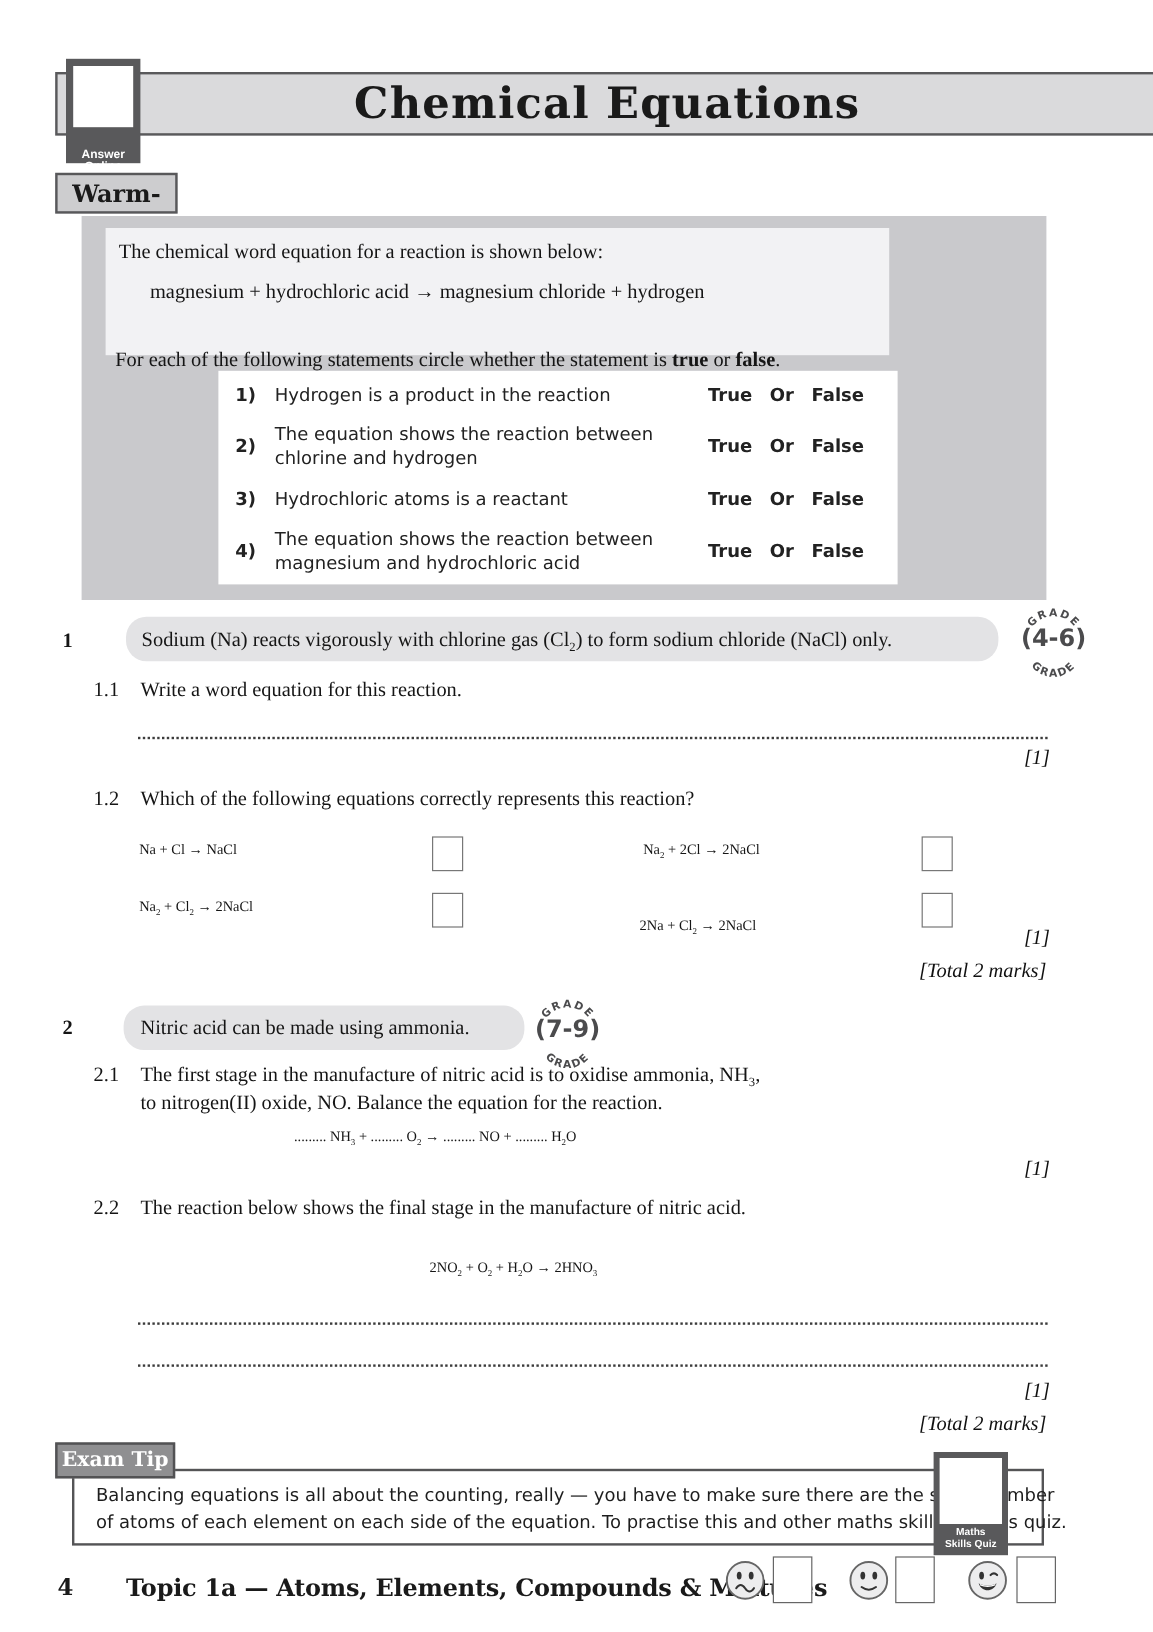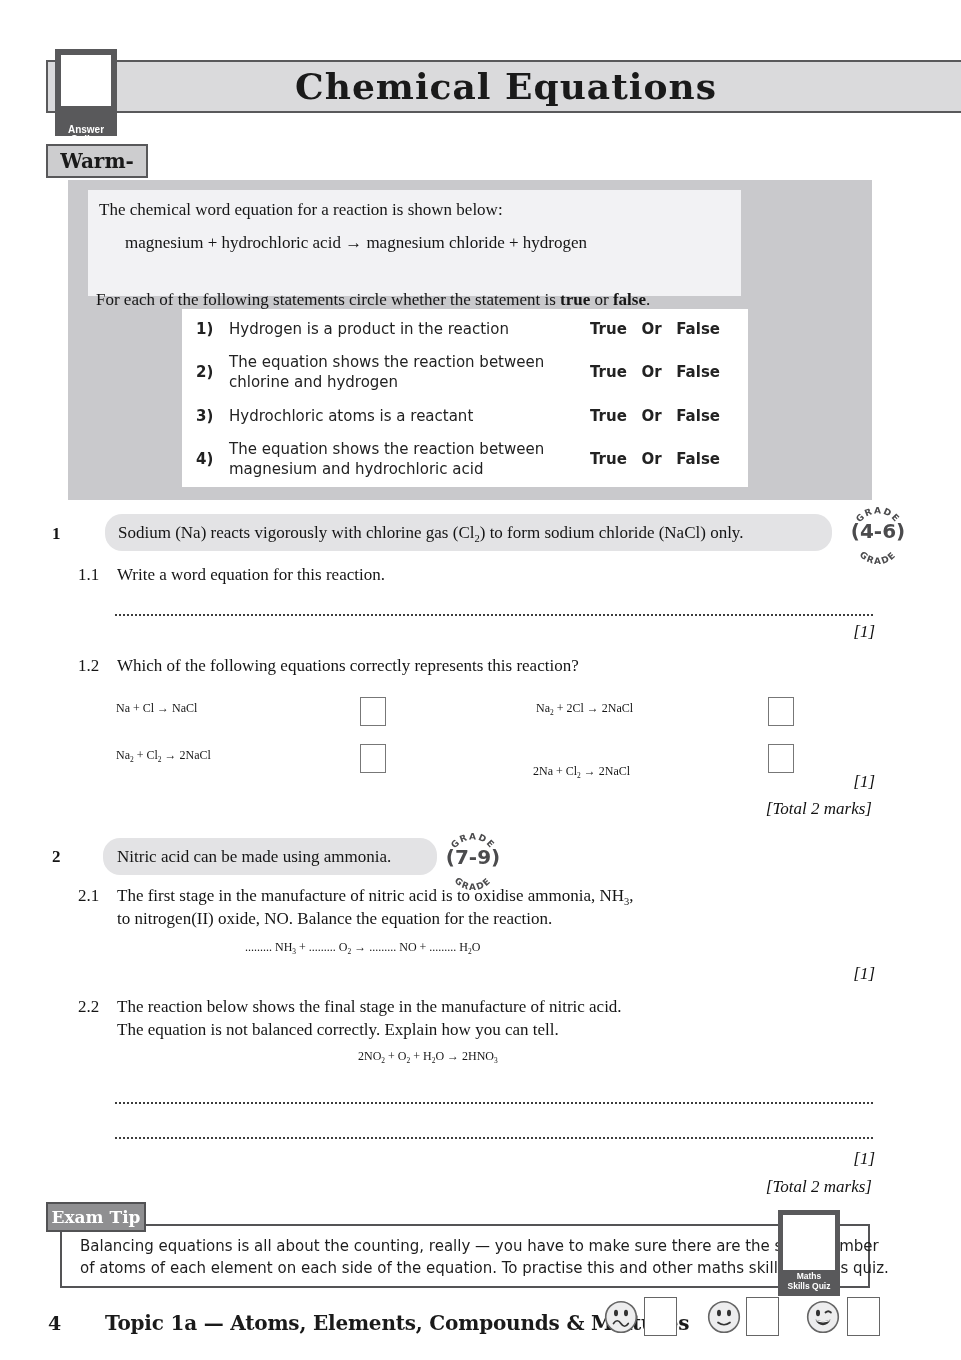--- a/index.html
+++ b/index.html
@@ -159,21 +159,20 @@
   </svg>
 
   <div class="abs qnum" style="left:78px;top:886px;font-weight:normal;">2.1</div>
   <div class="abs serif" style="left:117px;top:886px;">The first stage in the manufacture of nitric acid is to oxidise ammonia, NH<sub>3</sub>,</div>
   <div class="abs serif" style="left:117px;top:909px;">to nitrogen(II) oxide, NO.  Balance the equation for the reaction.</div>
   <div class="abs serif eq" style="left:245px;top:940px;">......... NH<sub>3</sub>  + ......... O<sub>2</sub>  → ......... NO + ......... H<sub>2</sub>O</div>
   <div class="abs marks" style="left:640px;top:964px;">[1]</div>
 
   <div class="abs qnum" style="left:78px;top:997px;font-weight:normal;">2.2</div>
   <div class="abs serif" style="left:117px;top:997px;">The reaction below shows the final stage in the manufacture of nitric acid.</div>
-  <div class="abs serif" style="left:117px;top:1020px;">The equation is not balanced correctly.  Explain how you can tell.</div>
   <div class="abs serif eq" style="left:358px;top:1049px;">2NO<sub>2</sub>  + O<sub>2</sub> +  H<sub>2</sub>O → 2HNO<sub>3</sub></div>
   <div class="abs dotline" style="left:115px;top:1084px;width:758px;"></div>
   <div class="abs dotline" style="left:115px;top:1119px;width:758px;"></div>
   <div class="abs marks" style="left:640px;top:1149px;">[1]</div>
   <div class="abs marks" style="left:637px;top:1177px;">[Total 2 marks]</div>
 
   <div class="abs examtip-box"></div>
   <div class="abs examtip-label slab">Exam Tip</div>
   <div class="abs hand tipline" style="left:80px;top:1237px;">Balancing equations is all about the counting, really — you have to make sure there are the same number</div>
   <div class="abs hand tipline" style="left:80px;top:1259px;">of atoms of each element on each side of the equation.  To practise this and other maths skills, try this quiz.</div>

